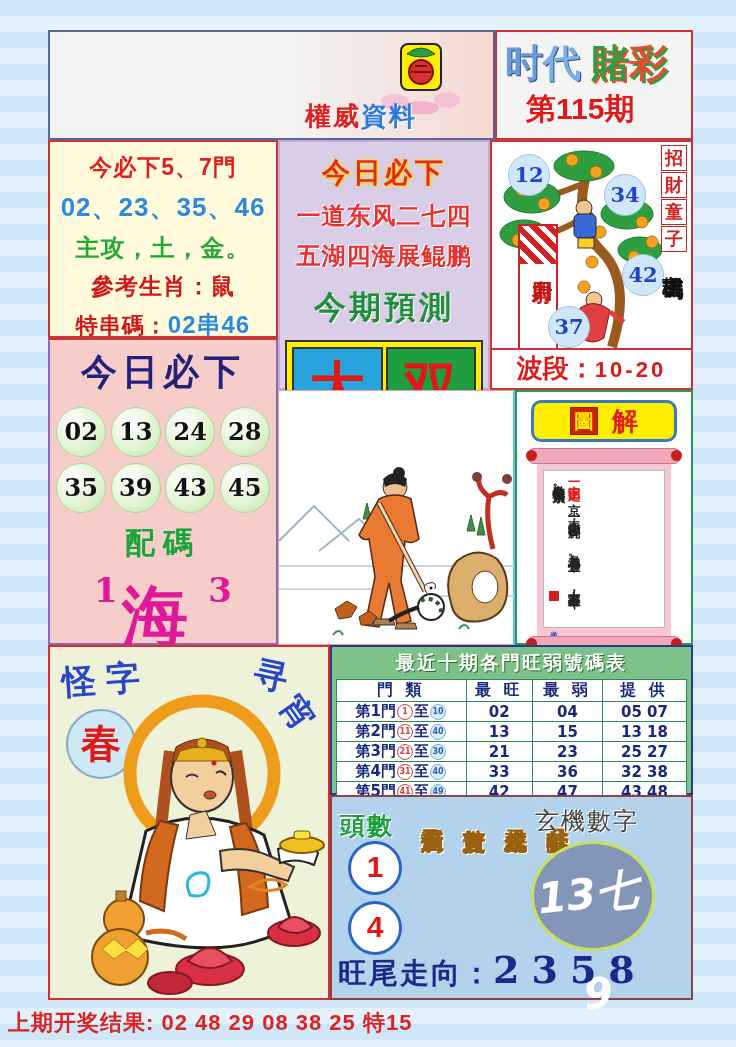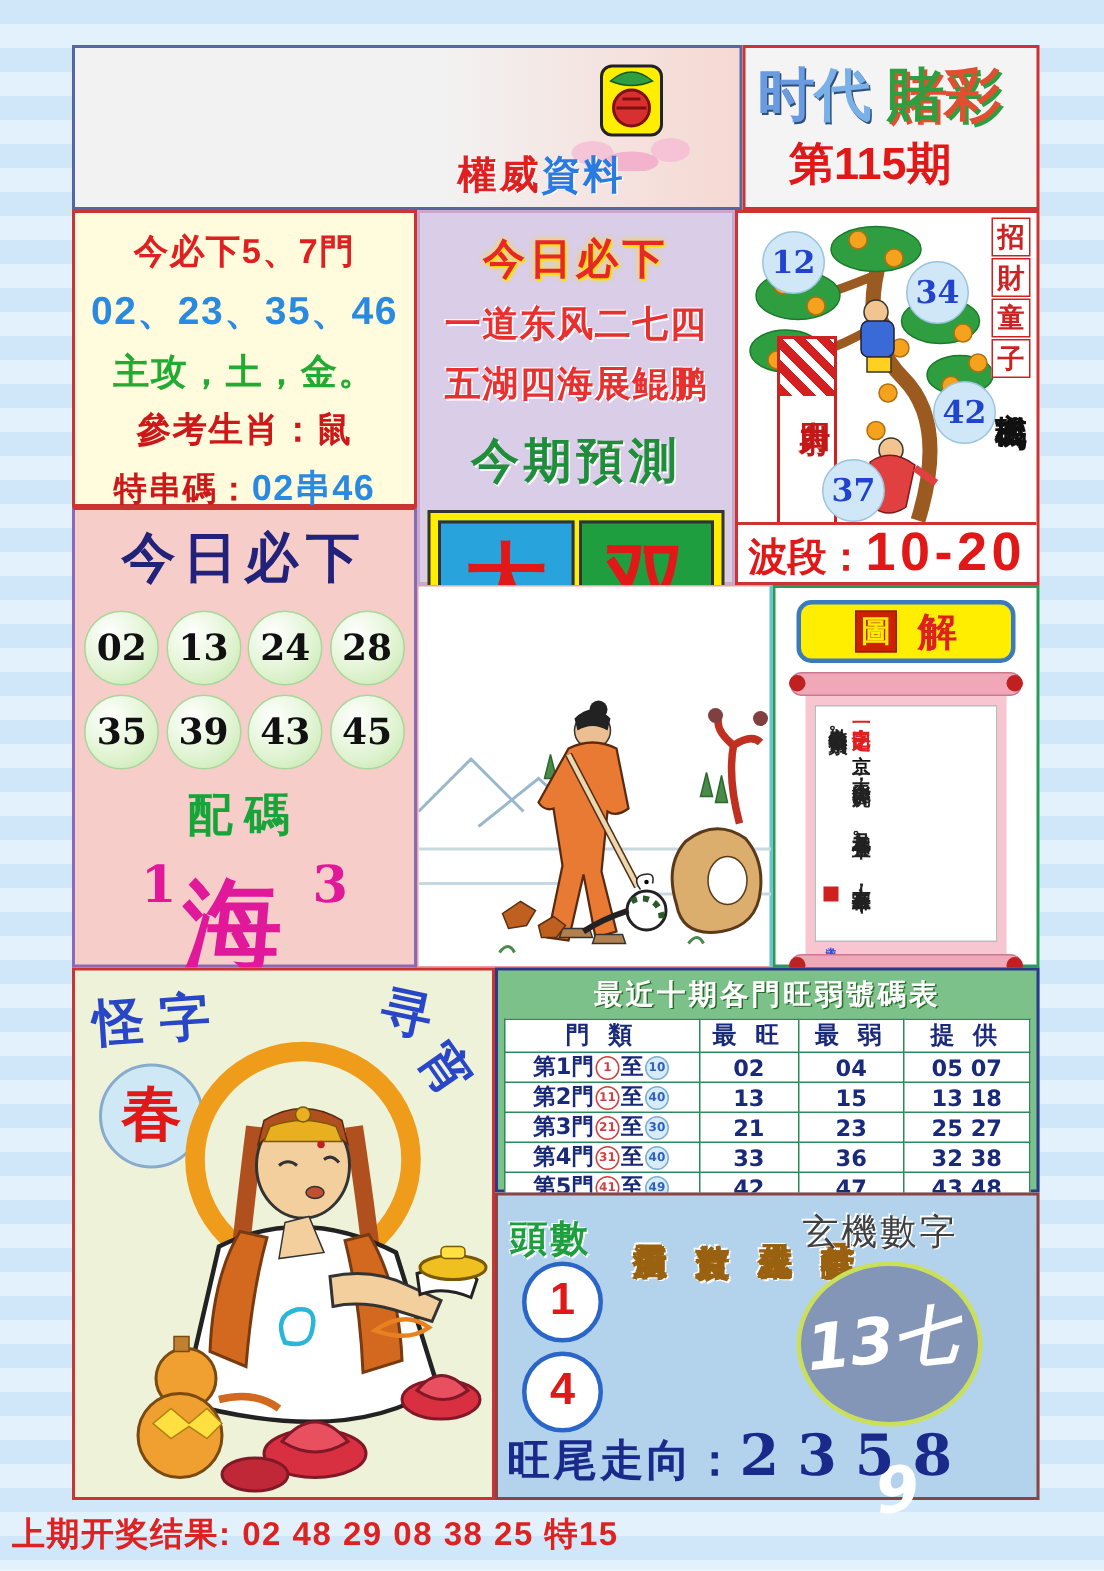--- a/index.html
+++ b/index.html
@@ -72,21 +72,21 @@
     font-size:18px;font-weight:bold;line-height:24px;background:#fff;}
   .xuanji{margin-top:6px;font-size:21px;font-weight:bold;color:#111;letter-spacing:2px;}
   .banner{position:absolute;left:26px;top:82px;width:36px;height:126px;border:2px solid #cc2222;background:#fff;}
   .banner-top{height:38px;background:repeating-linear-gradient(45deg,#d42020 0 6px,#fff 6px 11px);}
   .banner-chars{font-size:21px;font-weight:bold;color:#c41818;letter-spacing:1px;width:100%;text-align:center;}
   .bubble{position:absolute;width:40px;height:40px;border-radius:50%;background:#cfe7f6;border:1px solid #9cc4dd;
     color:#2244cc;font-size:21px;font-weight:bold;text-align:center;line-height:40px;font-family:"DejaVu Serif",serif;}
   .bu0{left:6px;top:12px;margin-left:10px;} .bu1{left:112px;top:32px;} .bu2{left:130px;top:112px;} .bu3{left:56px;top:164px;}
   .wave{position:absolute;left:0;bottom:0;width:199px;height:38px;border-top:2px solid #cc3333;background:#fff;
     line-height:36px;text-align:center;}
-  .wave-l{color:#e01818;font-size:26px;font-weight:bold;} .wave-v{color:#e01818;font-size:36px;font-weight:bold;letter-spacing:3px;}
+  .wave-l{color:#e01818;font-size:26px;font-weight:bold;} .wave-v{color:#e01818;font-size:22px;font-weight:bold;letter-spacing:3px;}
 
   
   .scene{left:278px;top:390px;width:237px;height:255px;border:1px solid #e8a0a0;border-right:2px solid #6ac2d8;background:#fff;}
 
   
   .tujie{left:515px;top:390px;width:178px;height:255px;border:2px solid #2a9a5a;background:#fff;}
   .tujie-title{margin:8px auto 0 auto;width:140px;height:36px;background:#ffee00;border:3px solid #3a7abf;
     border-radius:10px;display:flex;align-items:center;justify-content:center;gap:14px;}
   .tu-sq{width:26px;height:26px;background:#cc2200;color:#ffee00;font-size:20px;font-weight:bold;
     line-height:26px;text-align:center;border:1px solid #882200;}

